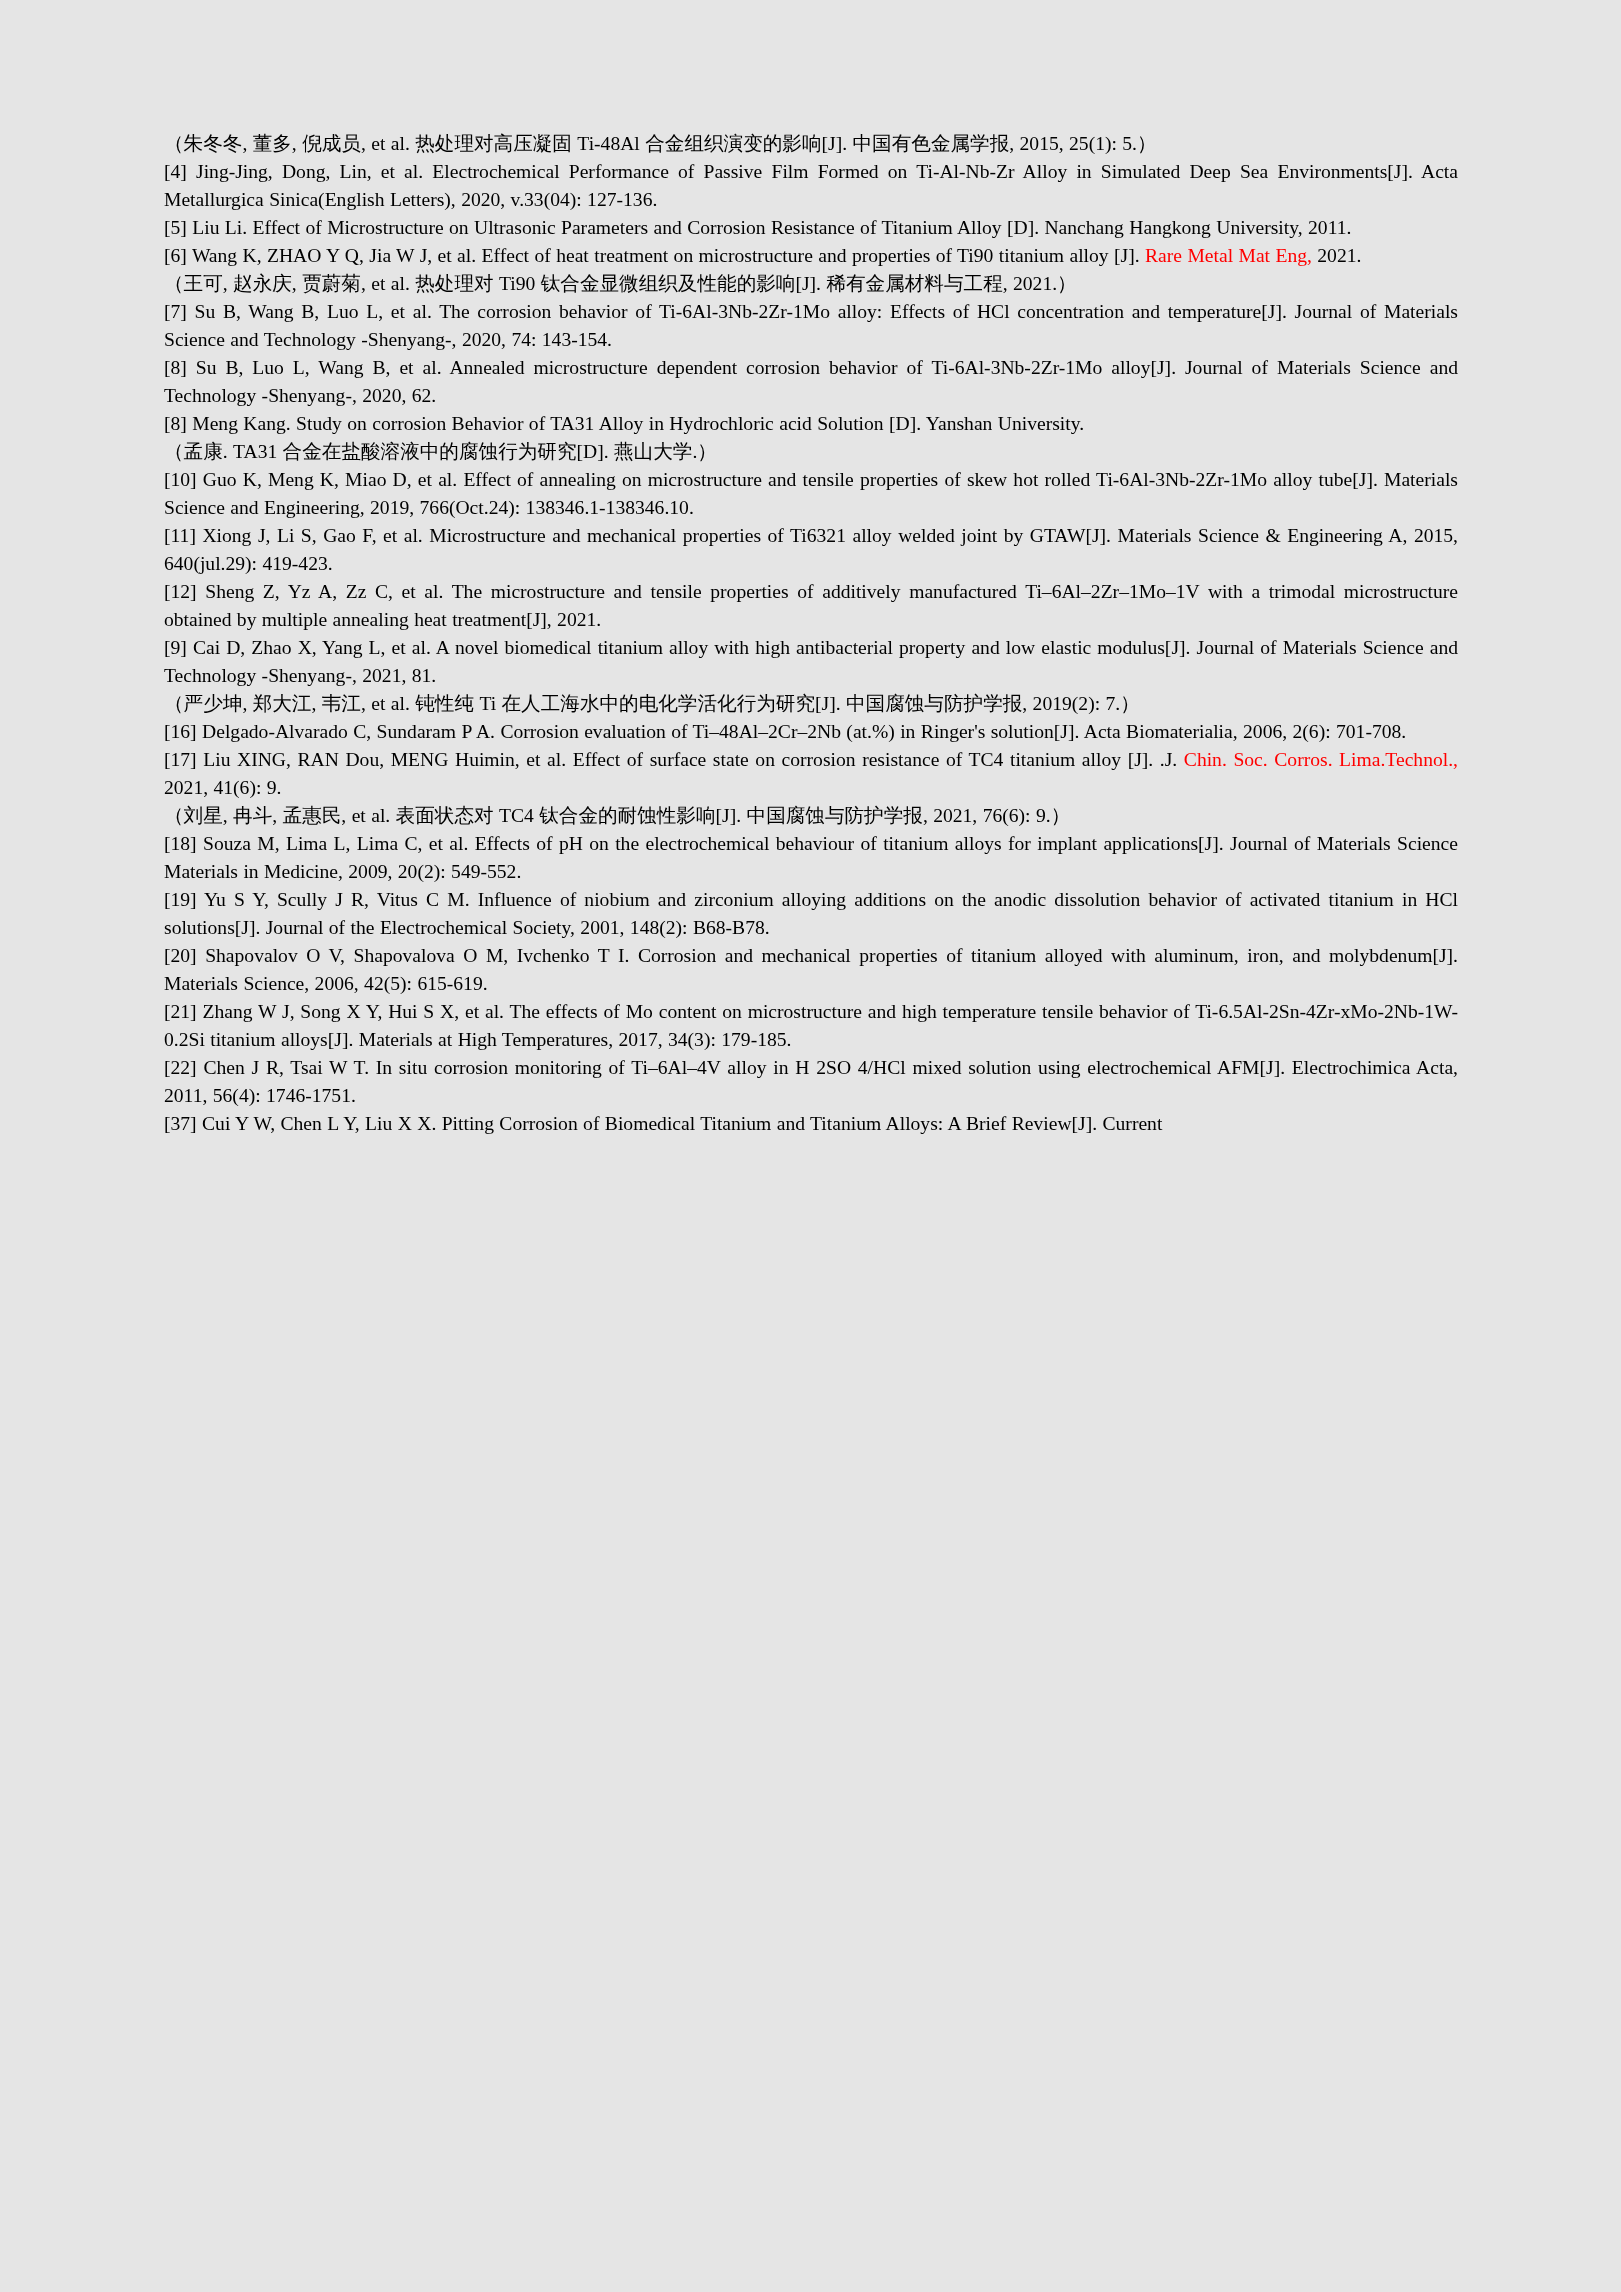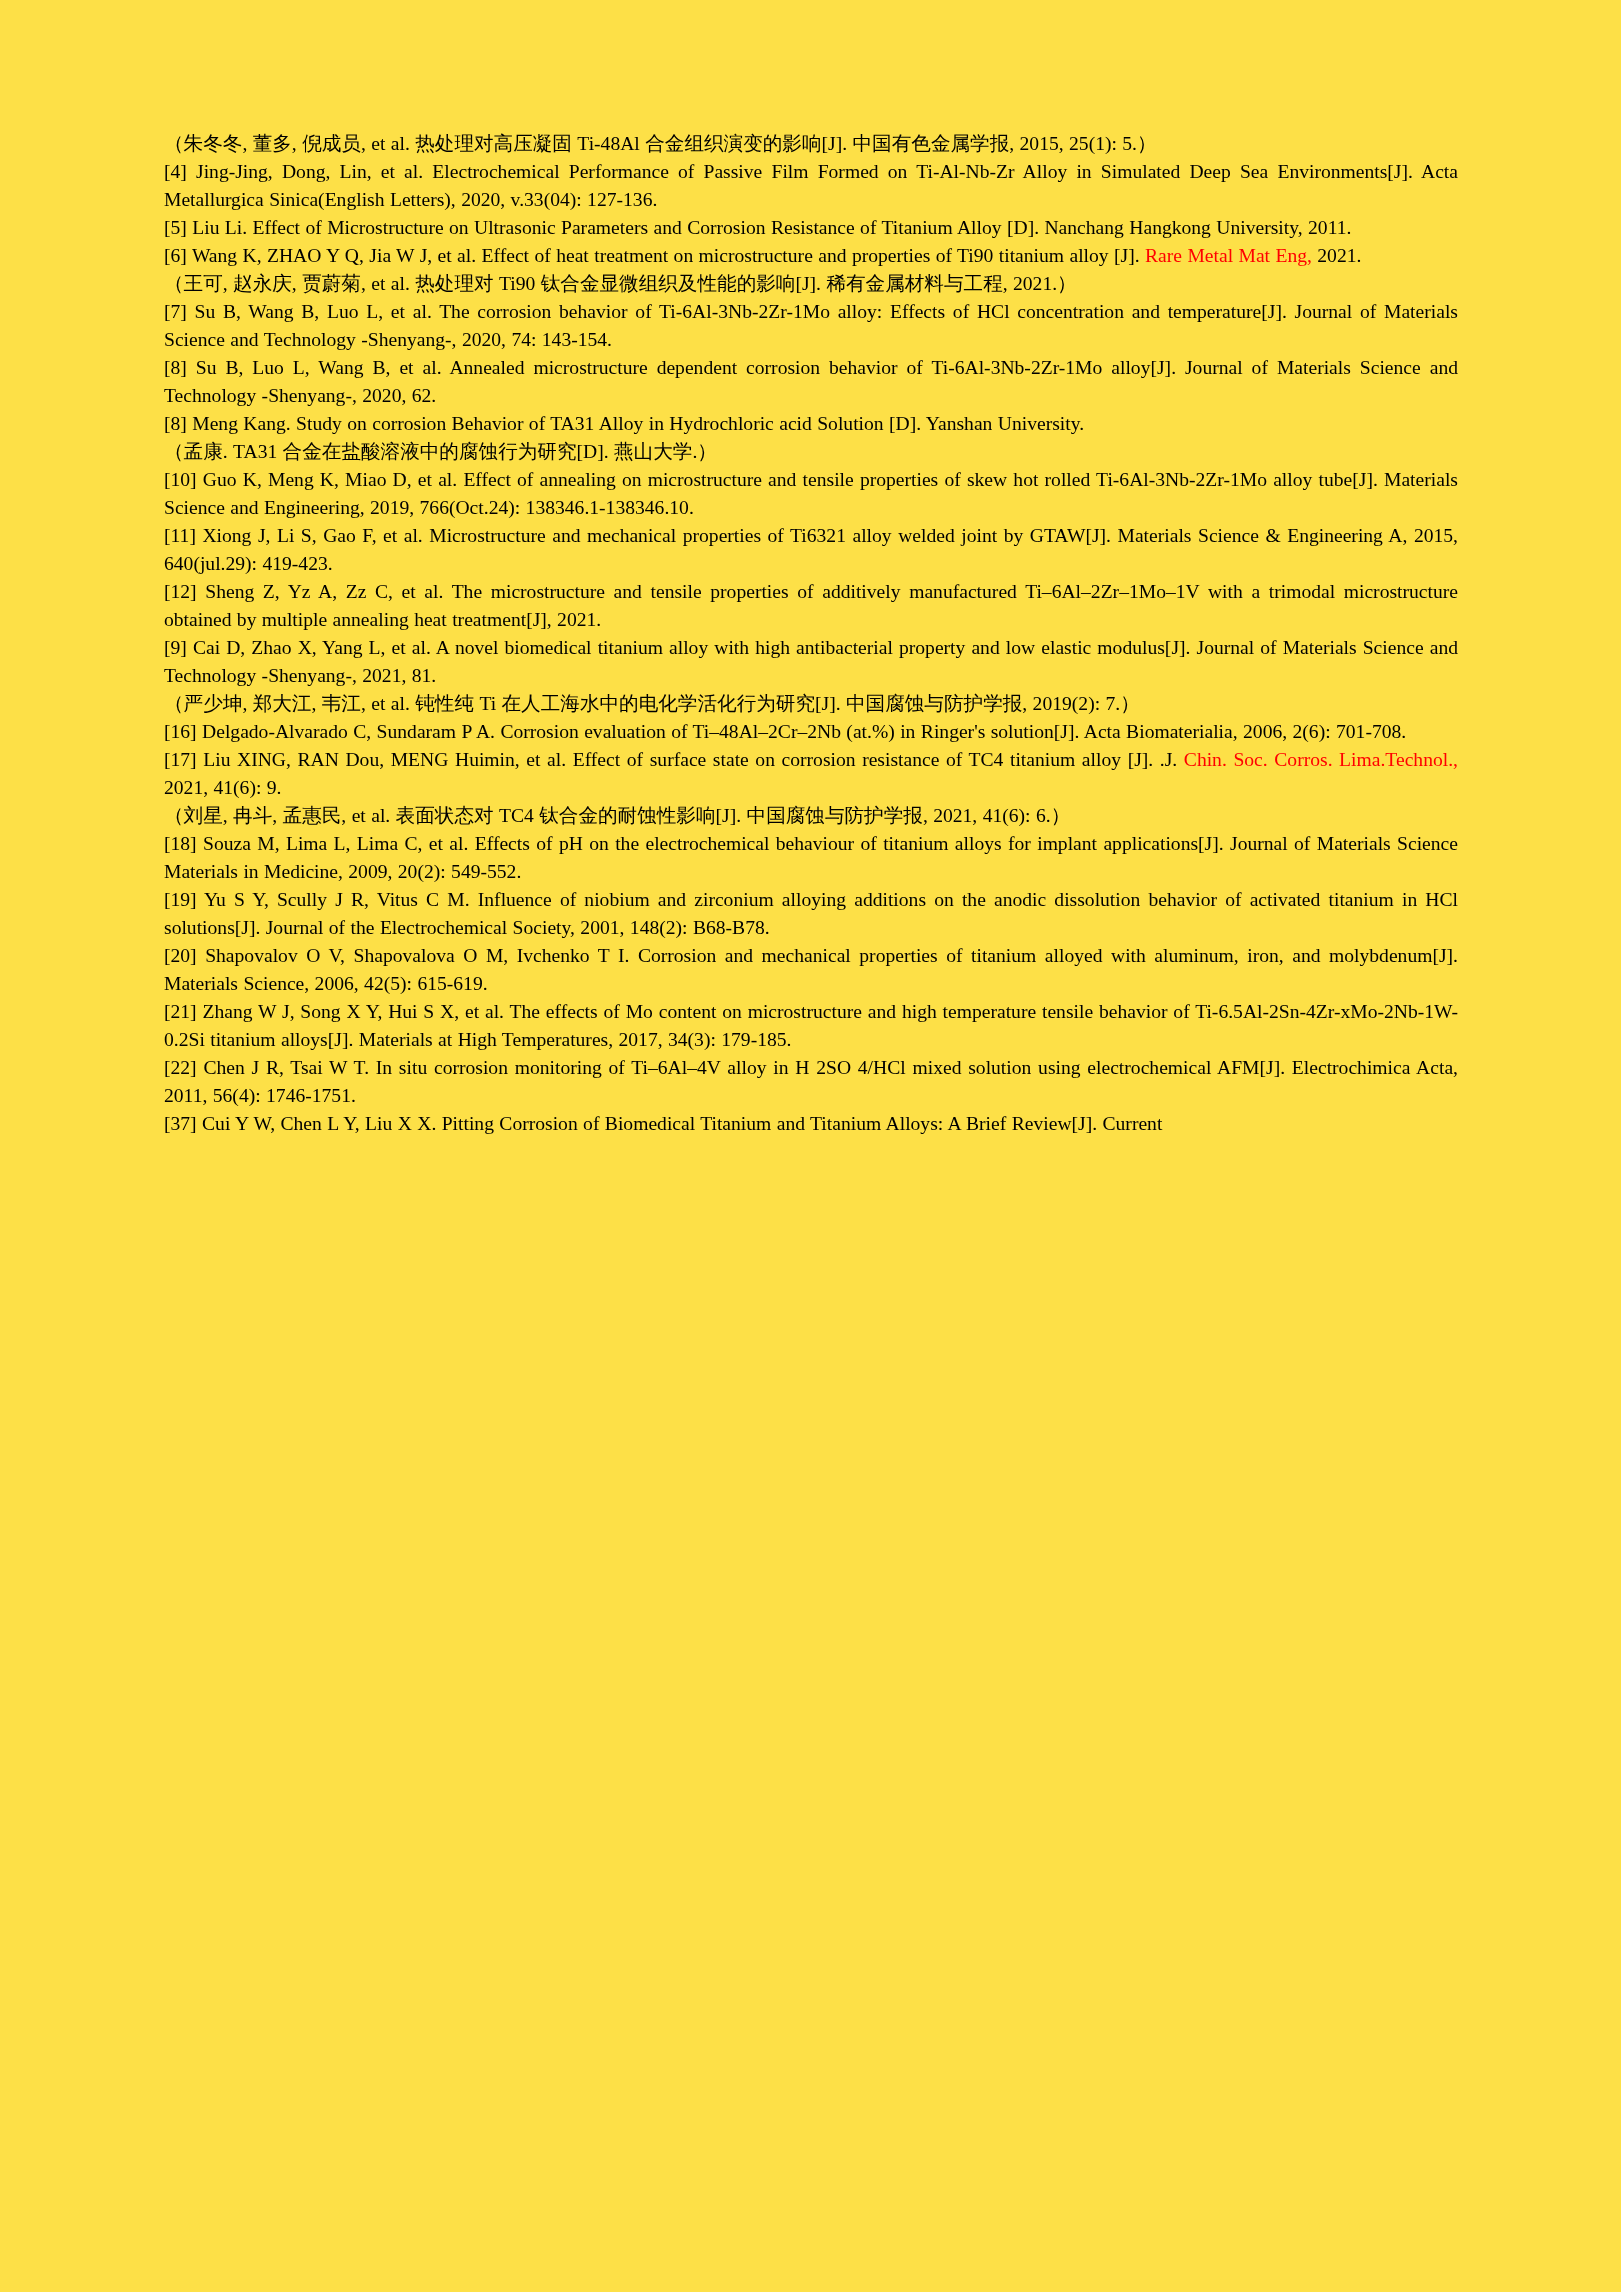--- a/index.html
+++ b/index.html
@@ -11,21 +11,21 @@
     width: 1621px;
     height: 2293px;
     font-family: "Liberation Serif", "DejaVu Serif", serif;
     color: #000000;
   }
   .page {
     box-sizing: border-box;
     width: 1621px;
     height: 2293px;
     padding: 130px 164px 0 164px;
-    background: #fde047;
+    background: #e5e5e5;
     overflow: hidden;
   }
   .references {
     width: 1294px;
   }
   p.ref {
     margin: 0;
     padding: 0;
     font-size: 19.6px;
     line-height: 28px;
@@ -51,21 +51,21 @@
       <p class="ref"><span class="">[8] Su B, Luo L, Wang B, et al. Annealed microstructure dependent corrosion behavior of Ti-6Al-3Nb-2Zr-1Mo alloy[J]. Journal of Materials Science and Technology -Shenyang-, 2020, 62.</span></p>
       <p class="ref"><span class="">[8] Meng Kang. Study on corrosion Behavior of TA31 Alloy in Hydrochloric acid Solution [D]. Yanshan University.</span></p>
       <p class="ref"><span class="">（孟康. TA31 合金在盐酸溶液中的腐蚀行为研究[D]. 燕山大学.）</span></p>
       <p class="ref"><span class="">[10] Guo K, Meng K, Miao D, et al. Effect of annealing on microstructure and tensile properties of skew hot rolled Ti-6Al-3Nb-2Zr-1Mo alloy tube[J]. Materials Science and Engineering, 2019, 766(Oct.24): 138346.1-138346.10.</span></p>
       <p class="ref"><span class="">[11] Xiong J, Li S, Gao F, et al. Microstructure and mechanical properties of Ti6321 alloy welded joint by GTAW[J]. Materials Science &amp; Engineering A, 2015, 640(jul.29): 419-423.</span></p>
       <p class="ref"><span class="">[12] Sheng Z, Yz A, Zz C, et al. The microstructure and tensile properties of additively manufactured Ti–6Al–2Zr–1Mo–1V with a trimodal microstructure obtained by multiple annealing heat treatment[J], 2021.</span></p>
       <p class="ref"><span class="">[9] Cai D, Zhao X, Yang L, et al. A novel biomedical titanium alloy with high antibacterial property and low elastic modulus[J]. Journal of Materials Science and Technology -Shenyang-, 2021, 81.</span></p>
       <p class="ref"><span class="">（严少坤, 郑大江, 韦江, et al. 钝性纯 Ti 在人工海水中的电化学活化行为研究[J]. 中国腐蚀与防护学报, 2019(2): 7.）</span></p>
       <p class="ref"><span class="">[16] Delgado-Alvarado C, Sundaram P A. Corrosion evaluation of Ti–48Al–2Cr–2Nb (at.%) in Ringer's solution[J]. Acta Biomaterialia, 2006, 2(6): 701-708.</span></p>
       <p class="ref"><span class="">[17] Liu XING, RAN Dou, MENG Huimin, et al. Effect of surface state on corrosion resistance of TC4 titanium alloy [J]. .J. </span><span class="red">Chin. Soc. Corros. Lima.Technol.,</span><span class=""> 2021, 41(6): 9.</span></p>
-      <p class="ref"><span class="">（刘星, 冉斗, 孟惠民, et al. 表面状态对 TC4 钛合金的耐蚀性影响[J]. 中国腐蚀与防护学报, 2021, 41(6): 6.）</span></p>
+      <p class="ref"><span class="">（刘星, 冉斗, 孟惠民, et al. 表面状态对 TC4 钛合金的耐蚀性影响[J]. 中国腐蚀与防护学报, 2021, 76(6): 9.）</span></p>
       <p class="ref"><span class="">[18] Souza M, Lima L, Lima C, et al. Effects of pH on the electrochemical behaviour of titanium alloys for implant applications[J]. Journal of Materials Science Materials in Medicine, 2009, 20(2): 549-552.</span></p>
       <p class="ref"><span class="">[19] Yu S Y, Scully J R, Vitus C M. Influence of niobium and zirconium alloying additions on the anodic dissolution behavior of activated titanium in HCl solutions[J]. Journal of the Electrochemical Society, 2001, 148(2): B68-B78.</span></p>
       <p class="ref"><span class="">[20] Shapovalov O V, Shapovalova O M, Ivchenko T I. Corrosion and mechanical properties of titanium alloyed with aluminum, iron, and molybdenum[J]. Materials Science, 2006, 42(5): 615-619.</span></p>
       <p class="ref"><span class="">[21] Zhang W J, Song X Y, Hui S X, et al. The effects of Mo content on microstructure and high temperature tensile behavior of Ti-6.5Al-2Sn-4Zr-xMo-2Nb-1W-0.2Si titanium alloys[J]. Materials at High Temperatures, 2017, 34(3): 179-185.</span></p>
       <p class="ref"><span class="">[22] Chen J R, Tsai W T. In situ corrosion monitoring of Ti–6Al–4V alloy in H 2SO 4/HCl mixed solution using electrochemical AFM[J]. Electrochimica Acta, 2011, 56(4): 1746-1751.</span></p>
       <p class="ref"><span class="">[37] Cui Y W, Chen L Y, Liu X X. Pitting Corrosion of Biomedical Titanium and Titanium Alloys: A Brief Review[J]. Current</span></p>
     </div>
 </div>
 
 

